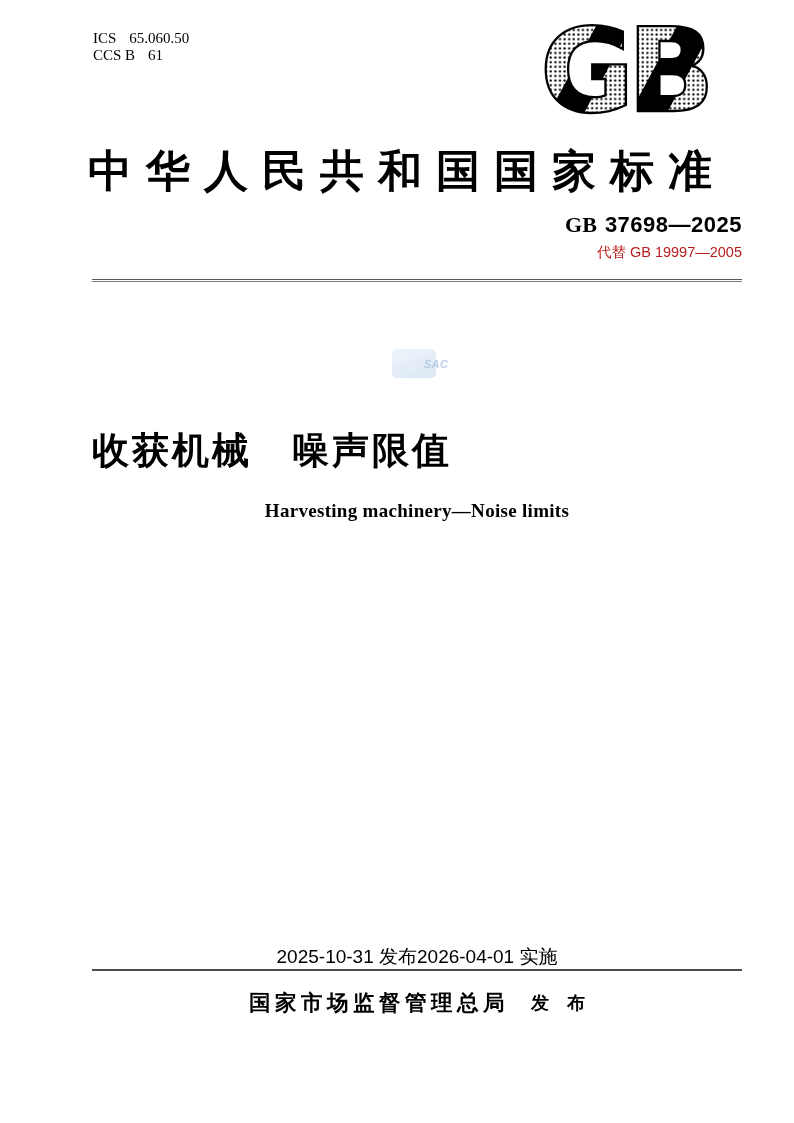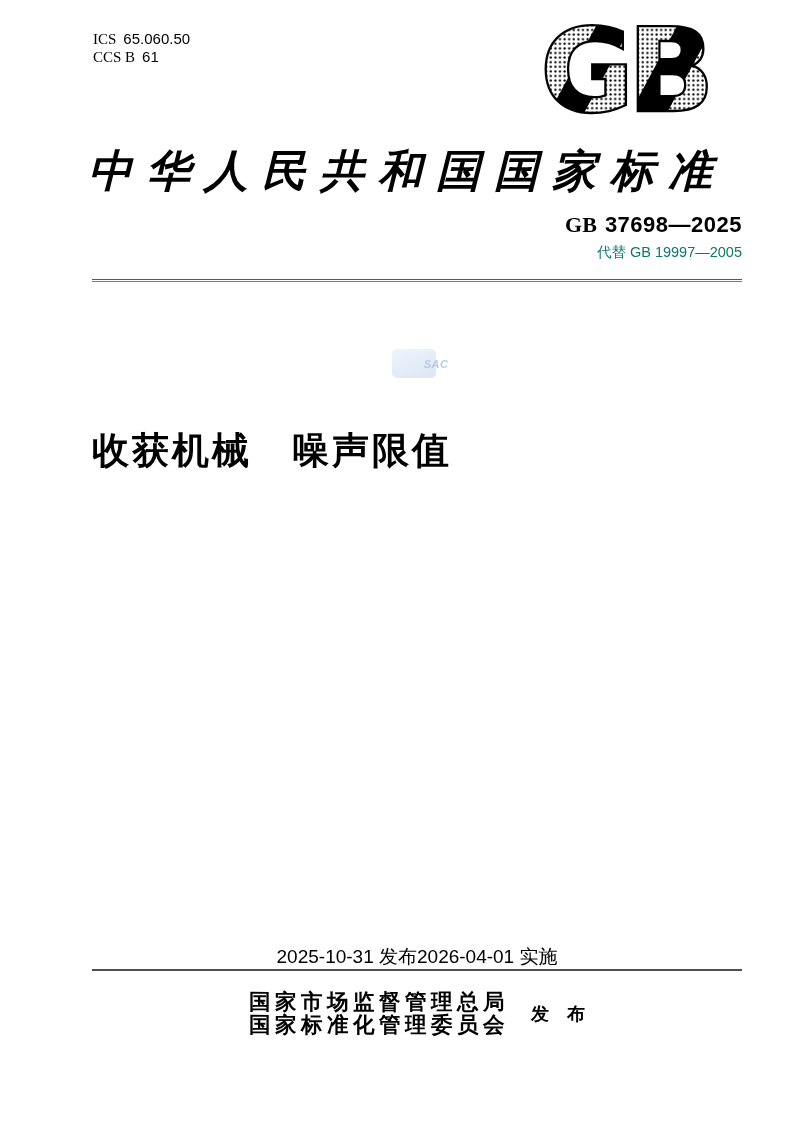--- a/index.html
+++ b/index.html
@@ -22,23 +22,23 @@
     top: 30px;
     font-size: 15px;
     line-height: 17px;
     white-space: nowrap;
   }
   .ics-label {
     font-family: "Liberation Serif", serif;
     font-weight: normal;
   }
   .ics-value {
-    font-family: Liberation Sans, sans-serif;
+    font-family: Liberation Serif, serif;
     font-weight: 500;
-    margin-left: 7px;
+    margin-left: 13px;
   }
 
   
   .gb-logo {
     position: absolute;
     left: 540px;
     top: 24px;
     width: 175px;
     height: 92px;
   }
@@ -48,42 +48,41 @@
     position: absolute;
     left: 88px;
     top: 146px;
     width: 670px;
     font-family: "Liberation Serif", serif;
     font-weight: bold;
     font-size: 44px;
     line-height: 52px;
     letter-spacing: 14px;
     white-space: nowrap;
-    font-style: italic;
   }
 
   
   .std-code {
     position: absolute;
     right: 52px;
     top: 212px;
     font-size: 22px;
     font-weight: bold;
     white-space: nowrap;
   }
   .std-code .prefix { font-family: "Liberation Serif", serif; margin-right: 8px; }
   .std-code .number { font-family: "Liberation Sans", sans-serif; letter-spacing: 0.5px; }
 
   .replace-note {
     position: absolute;
     right: 52px;
     top: 243px;
     font-size: 14.5px;
     font-family: "Liberation Sans", sans-serif;
-    color: #0f766e;
+    color: #b91c1c;
     white-space: nowrap;
   }
 
   .rule-top {
     position: absolute;
     left: 92px;
     top: 279px;
     width: 650px;
     height: 3px;
     border-top: 1px solid #5a5a5a;
@@ -224,29 +223,29 @@
   <div class="replace-note">代替 GB 19997—2005</div>
 
   <div class="rule-top"></div>
 
   <div class="sac-watermark">
     <span>SAC</span>
   </div>
 
   <div class="cn-title">收获机械　噪声限值</div>
 
+  <div class="en-title">Harvesting machinery—Noise limits</div>
 
   <div class="dates-row">
     <span>2025-10-31 发布</span>
     <span>2026-04-01 实施</span>
   </div>
 
   <div class="rule-bottom"></div>
 
   <div class="publisher-row">
     <div class="publisher-lines">
       <div>国家市场监督管理总局</div>
-      <div>国家标准化管理委员会</div>
     </div>
     <div class="publish-word">发　布</div>
   </div>
 
 </div>
 
 </body></html>

